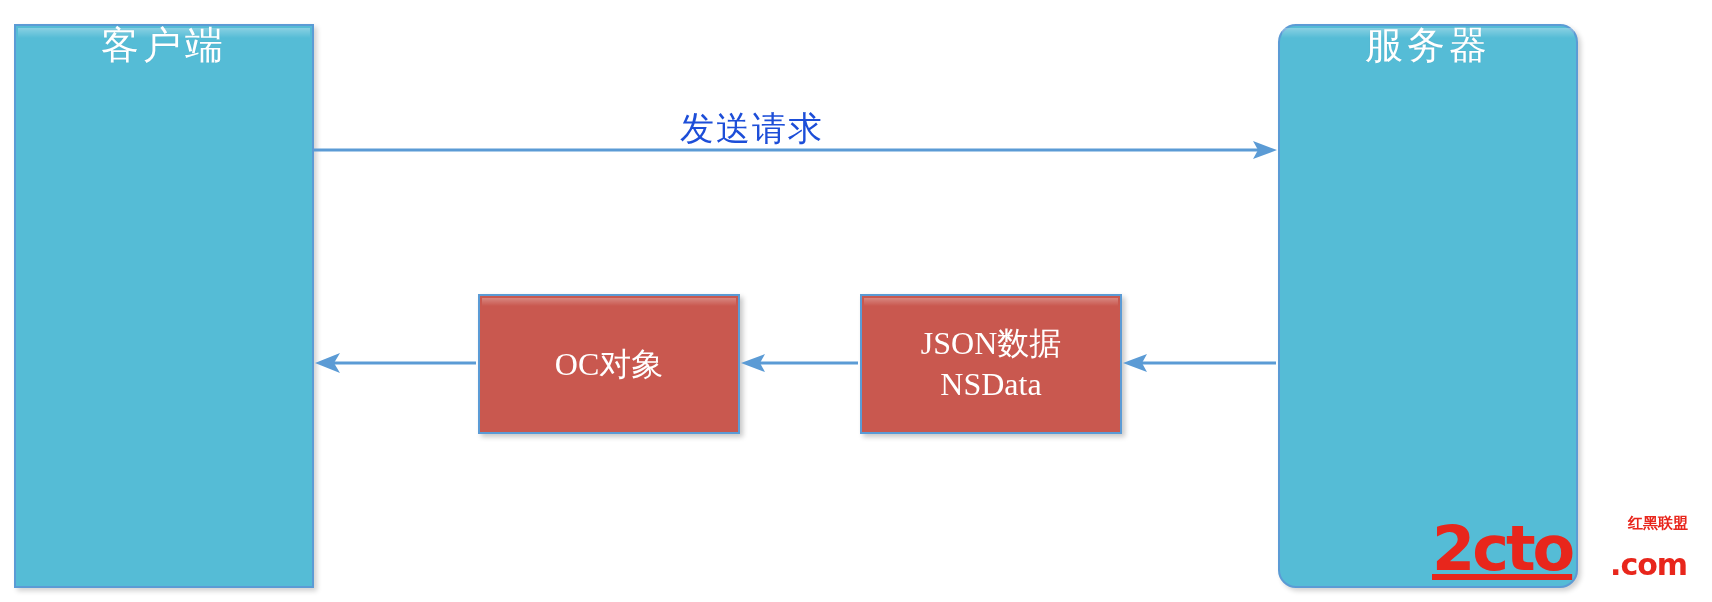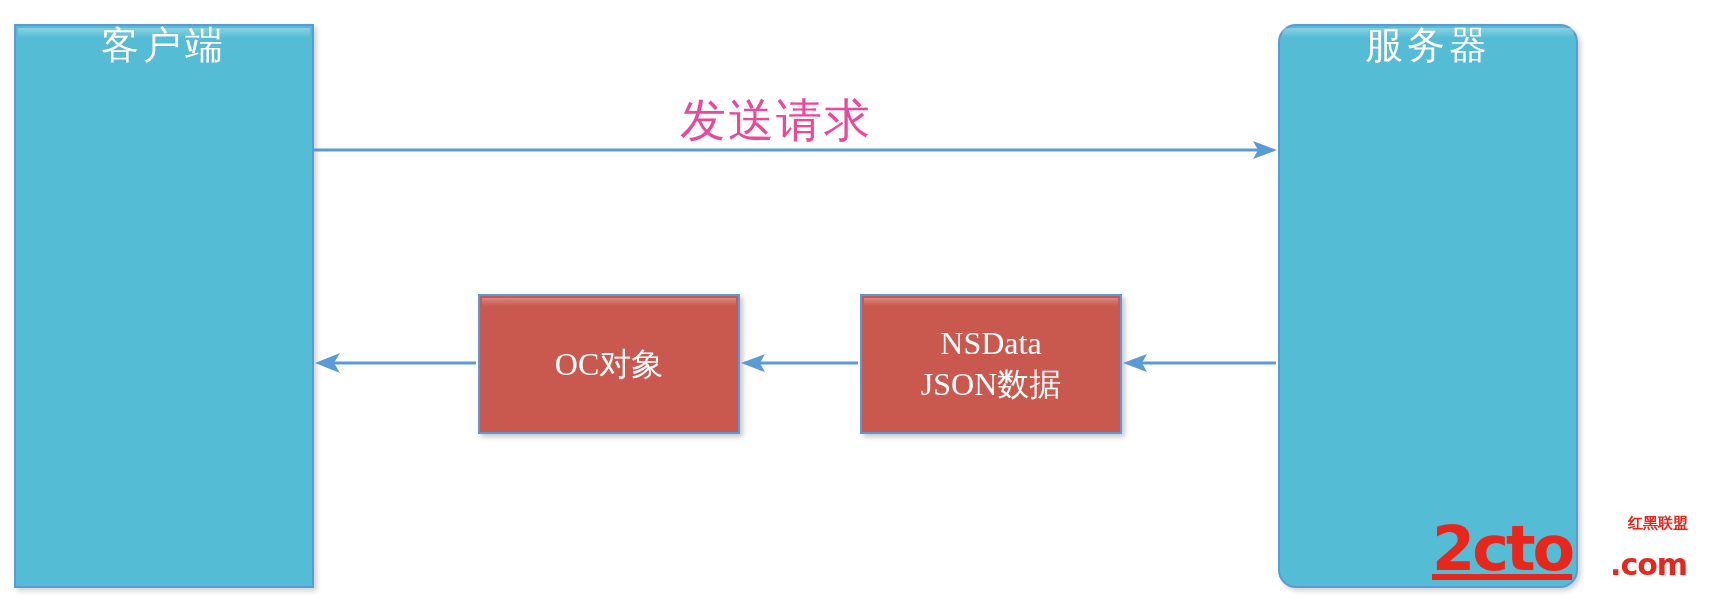--- a/index.html
+++ b/index.html
@@ -76,23 +76,23 @@
   }
   .data-line.bold { font-weight: normal; }
 
   #oc-box     { left: 478px; top: 294px; width: 262px; height: 140px; }
   #nsdata-box { left: 860px; top: 294px; width: 262px; height: 140px; }
 
   
   #request-label {
     position: absolute;
     left: 680px;
-    top: 90px;
-    font-size: 46px;
-    color: #ec4899;
+    top: 106px;
+    font-size: 34px;
+    color: #1d4ed8;
     letter-spacing: 2px;
     white-space: nowrap;
     user-select: none;
   }
 
   
   #connectors {
     position: absolute;
     left: 0; top: 0;
     width: 1712px;
@@ -156,22 +156,22 @@
 
   <div id="server-box" class="endpoint-box">
     <span class="endpoint-label">服务器</span>
   </div>
 
   <div id="oc-box" class="data-box">
     <span class="data-line bold">OC对象</span>
   </div>
 
   <div id="nsdata-box" class="data-box">
+    <span class="data-line">JSON数据</span>
     <span class="data-line bold">NSData</span>
-    <span class="data-line">JSON数据</span>
   </div>
 
   <div id="request-label">发送请求</div>
 
   <svg id="connectors" viewBox="0 0 1712 602" width="1712" height="602" xmlns="http://www.w3.org/2000/svg">
 
     <g>
       <line x1="314" y1="150" x2="1266" y2="150" stroke="#5b9bd5" stroke-width="3"></line>
       <path d="M 1277 150 L 1253 141 L 1258 150 L 1253 159 Z" fill="#5b9bd5"></path>
     </g>

